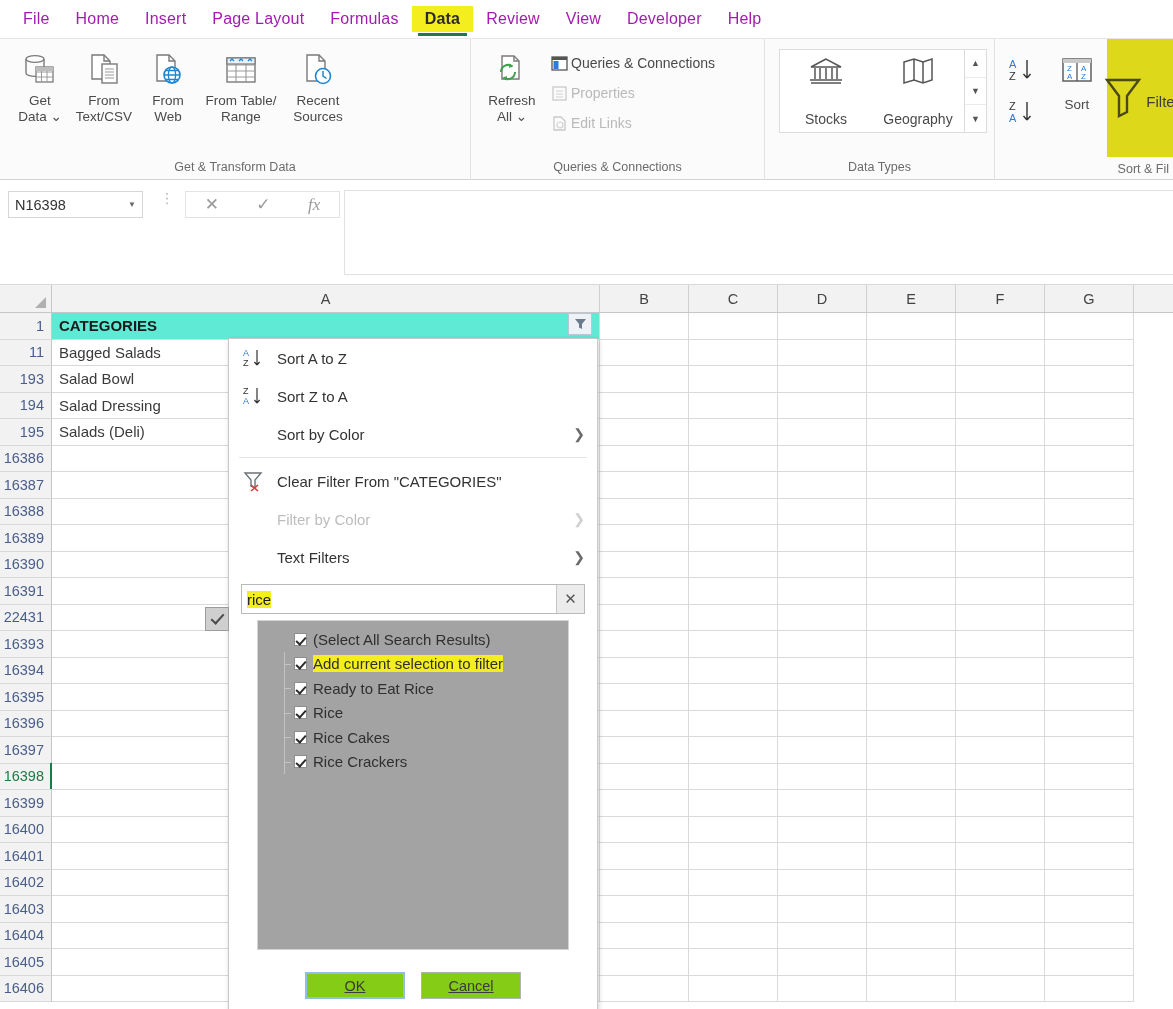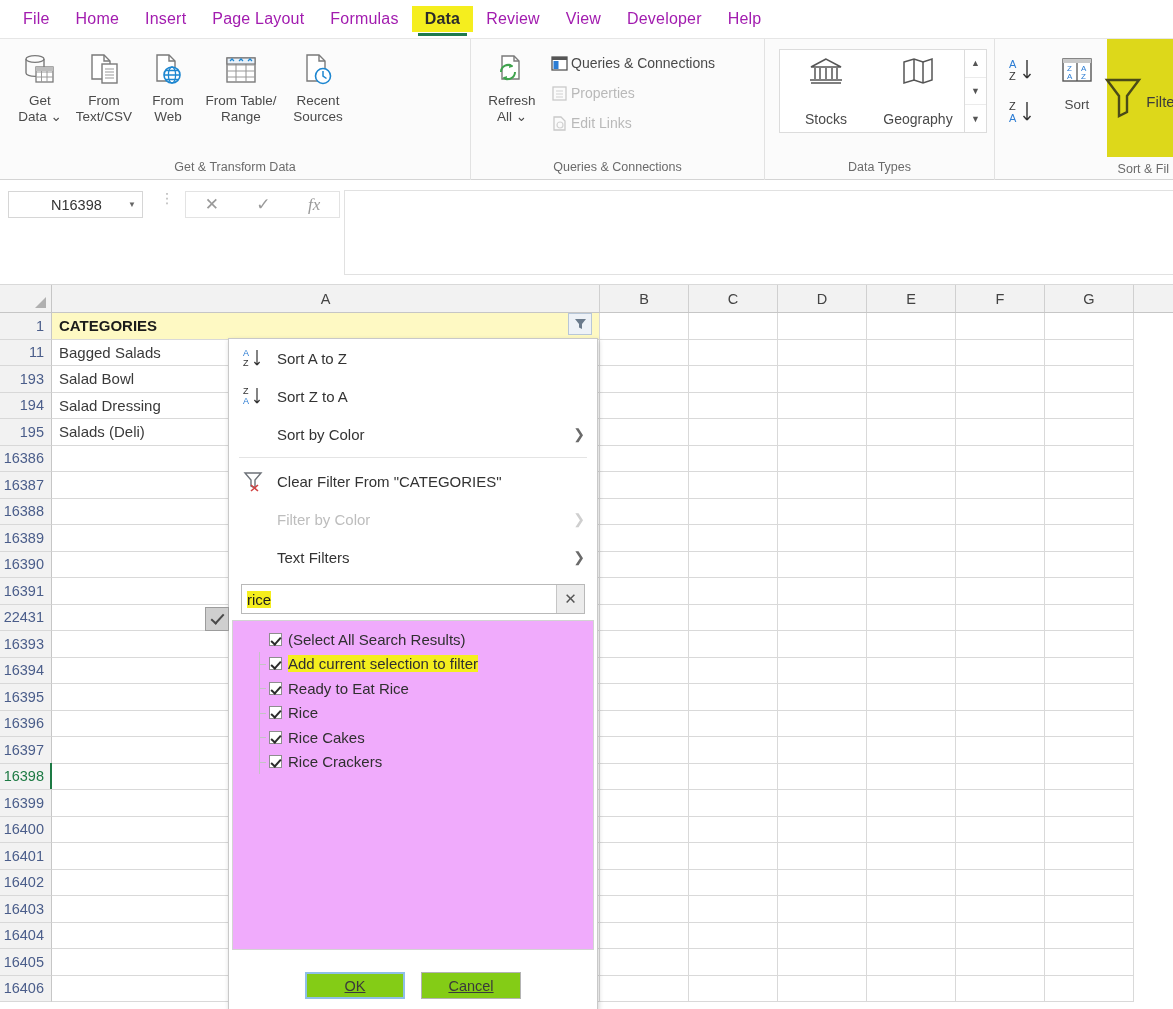--- a/index.html
+++ b/index.html
@@ -149,21 +149,21 @@
   }
   #name-box {
     position:absolute; left:8px; top:11px;
     width:135px; height:27px;
     border:1px solid #d6d6d6;
     background:#fff;
     display:flex; align-items:center;
     padding:0 6px;
     font-size:14.5px; color:#333;
   }
-  #name-box .nb-val { flex:1;margin-left:36px; }
+  #name-box .nb-val { flex:1; }
   #name-box .nb-arrow { font-size:8px; color:#666; }
   #fb-grip { position:absolute; left:160px; top:14px; font-size:14px; color:#b5b5b5; letter-spacing:0; line-height:9px;}
   #fb-buttons {
     position:absolute; left:185px; top:11px;
     width:155px; height:27px;
     border:1px solid #e3e3e3;
     display:flex; align-items:center; justify-content:space-around;
     background:#fff;
   }
   #fb-buttons span { font-size:17px; color:#9a9a9a; }
@@ -217,21 +217,21 @@
     border-right:1px solid #d9d9d9;
     border-bottom:1px solid #d9d9d9;
     display:flex; align-items:center;
     padding-left:7px;
     font-size:15px;
     color:#3a3a3a;
     background:#fff;
     overflow:hidden; white-space:nowrap;
   }
   .cell.colA { width:548px; }
-  .cell.hdr { background:#fef9c3; font-weight:bold; color:#1b1b1b; position:relative; }
+  .cell.hdr { background:#5eead4; font-weight:bold; color:#1b1b1b; position:relative; }
   .cell.other { width:89px; }
   #filter-glyph {
     position:absolute;
     left:568px; top:313px;
     width:24px; height:22px;
     background:#eef2f7;
     border:1px solid #b8c7d8;
     display:flex; align-items:center; justify-content:center;
     z-index:4;
   }
@@ -276,24 +276,24 @@
   #fm-search .hl { background:#f5ee1e; color:#1c1c1c; }
   #fm-search-clear {
     width:28px;
     background:#ececec;
     border-left:1px solid #c6c6c6;
     display:flex; align-items:center; justify-content:center;
     font-size:15px; color:#555;
   }
 
   #fm-listbox {
-    margin:4px 3px 0;
+    margin:4px 28px 0;
     height:330px;
     border:1px solid #d3d3d3;
-    background:#f0abfc;
+    background:#a3a3a3;
     padding:6px 0 0 26px;
     position:relative;
   }
   .fm-opt {
     height:24.5px;
     display:flex; align-items:center;
     position:relative;
     padding-left:10px;
   }
   .fm-opt .tree {

